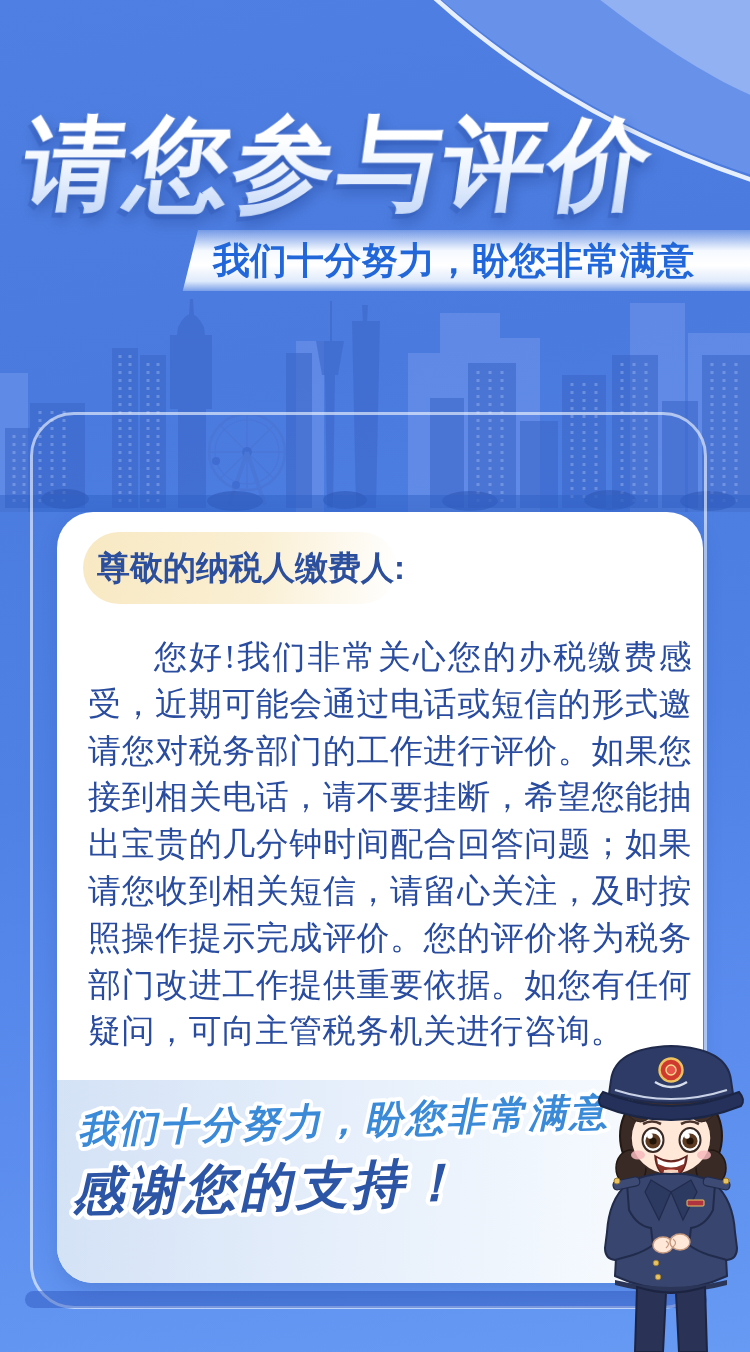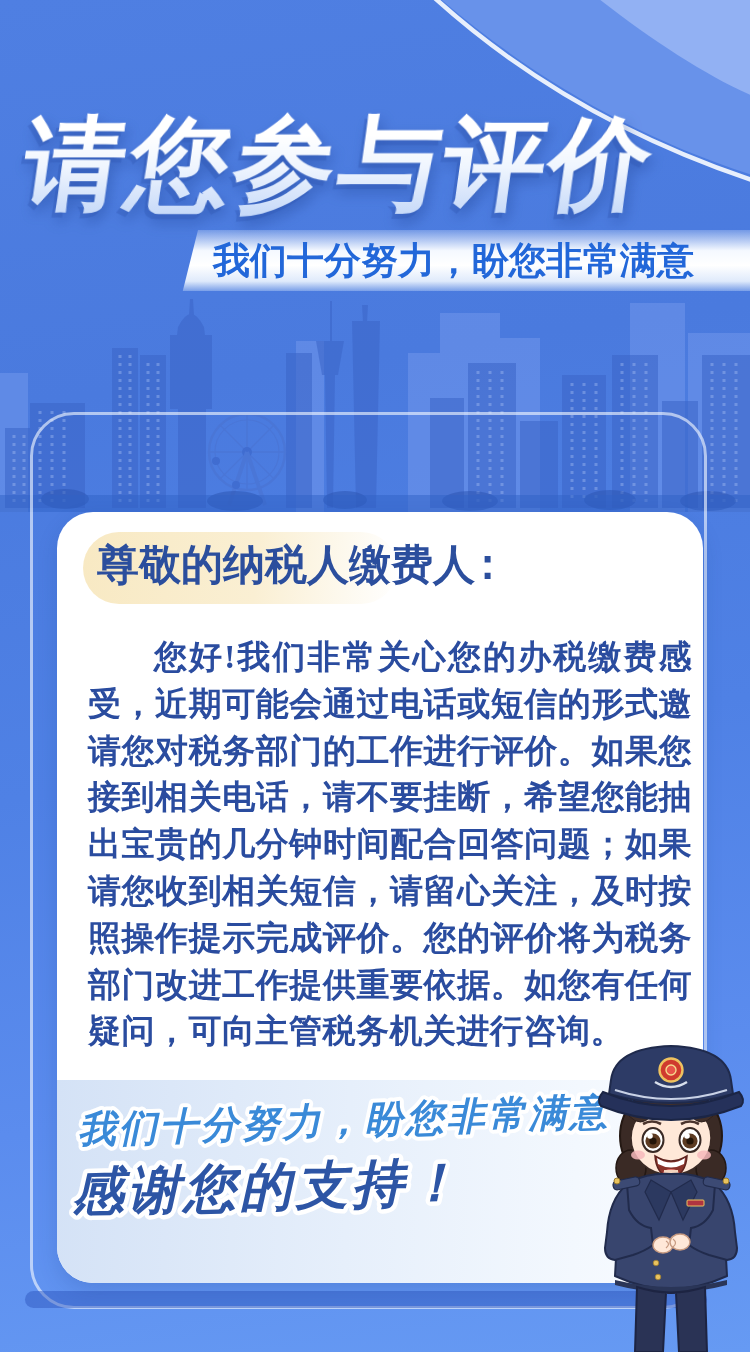--- a/index.html
+++ b/index.html
@@ -54,26 +54,26 @@
     position:absolute;left:0;top:568px;width:100%;height:203px;
     border-radius:0 0 36px 36px;
     background:linear-gradient(92deg,#d4e2f6 0%,#e6effb 45%,#f3f8fe 80%,#fafcff 100%);
   }
   .salutation-pill{
     position:absolute;left:26px;top:20px;width:314px;height:72px;border-radius:36px;
     background:linear-gradient(95deg,#f8e9c3 0%,#faefd3 55%,rgba(253,249,238,.25) 96%,rgba(255,255,255,0) 100%);
   }
   .salutation-text{
     position:absolute;left:14px;top:0;line-height:72px;
-    font-family:Liberation Mono, monospace;font-weight:bold;font-size:42px;
+    font-family:Liberation Sans, sans-serif;font-weight:bold;font-size:33px;
     color:#2b4e9d;white-space:nowrap;
   }
   .notice-body{
     position:absolute;left:31px;top:122px;width:604px;
-    font-family:"Liberation Serif",serif;font-weight:bold;font-size:33px;
+    font-family:"Liberation Serif",serif;font-weight:normal;font-size:33px;
     line-height:46.8px;color:#2a4c9f;
     text-align:justify;text-indent:2em;letter-spacing:.5px;
   }
   
   .slogans{left:60px;top:1085px;width:610px;height:170px;}
   .slogans text{
     font-family:"Liberation Serif",serif;font-weight:bold;font-style:italic;
     paint-order:stroke;stroke:#ffffff;stroke-linejoin:round;stroke-linecap:round;
   }
   

